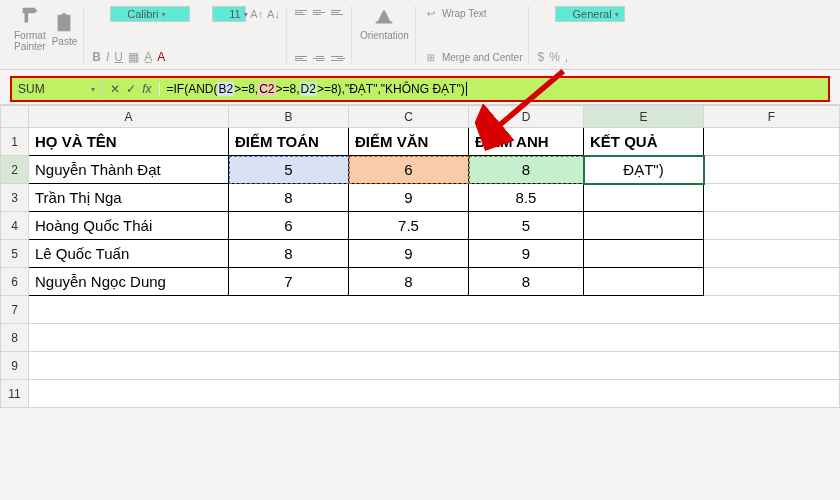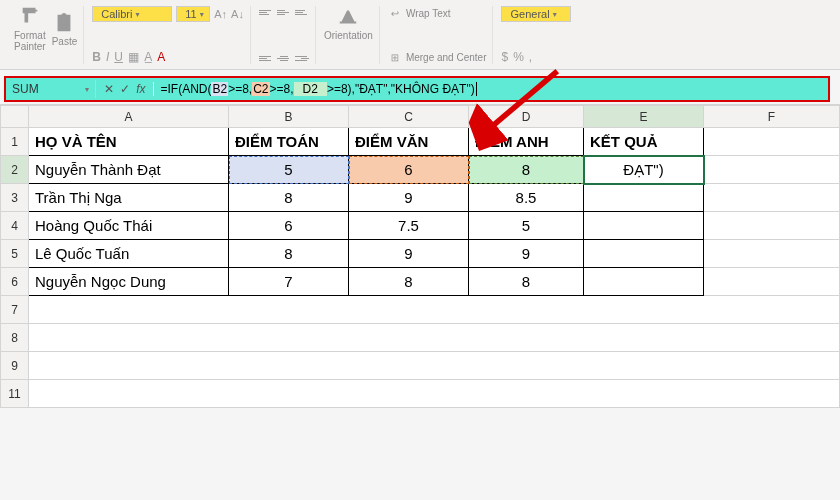--- a/index.html
+++ b/index.html
@@ -6,35 +6,35 @@
   body { background: #f5f5f5; width: 840px; height: 500px; overflow: hidden; font-size: 13px; color: #333; }
   .ribbon { background: #f3f2f1; border-bottom: 1px solid #d4d4d4; height: 70px; display: flex; align-items: flex-start; padding: 6px 8px; gap: 2px; }
   .rgroup { display: flex; flex-direction: column; align-items: flex-end; justify-content: space-between; padding: 0 6px; height: 58px; border-right: 1px solid #e1e1e1; color: #9a9a9a; }
   .rgroup:last-child { border-right: none; gap: 8px; }
   .rgroup .icons { display: flex; gap: 6px; align-items: center; }
   .ricon { width: 18px; height: 18px; display: inline-flex; align-items: center; justify-content: center; color: #9a9a9a; }
   .ricon svg { width: 100%; height: 100%; }
   .bigbtn { display: flex; flex-direction: column; align-items: center; gap: 2px; font-size: 10px; color: #8a8a8a; }
   .bigbtn .ricon { width: 22px; height: 22px; }
   .fontrow { display:flex; gap:4px; align-items:center; }
-  .fontbox, .sizebox { border:1px solid #ccc; background:#fde047; font-size:11px; padding:1px 8px; color:#555; display:inline-flex; align-items:center; gap:3px;}
+  .fontbox, .sizebox { border:1px solid #ccc; background:#5eead4; font-size:11px; padding:1px 16px; color:#555; display:inline-flex; align-items:center; gap:3px;margin-left:18px;}
   .fontbox { width:80px; } .sizebox { width:34px; }
   .caret { font-size:8px; color:#777; }
   .miniicons { display:flex; gap:5px; margin-top:4px; font-size:12px; color:#a0a0a0; }
   .alignrow { display:flex; gap:4px; }
   .alignicon { width:14px; height:12px; border:none; display:flex; flex-direction:column; gap:1px; justify-content:center;}
   .alignicon span { display:block; height:1px; background:#9a9a9a; }
 
-  .formulabar { display:flex; align-items:center; background:#5eead4; border:2px solid #d80000; height:26px; margin:6px 10px 2px 4px; position:relative; }
+  .formulabar { display:flex; align-items:center; background:#bef264; border:2px solid #d80000; height:26px; margin:6px 10px 2px 10px; position:relative; }
   .namebox { width:90px; border-right:1px solid #ccc; padding:2px 6px; font-size:12px; color:#333; display:flex; align-items:center; justify-content:space-between;}
   .fx-btns { display:flex; align-items:center; gap:6px; padding:0 8px; border-right:1px solid #eee; color:#555; font-size:12px;}
   .fx-input { flex:1; padding:2px 6px; font-size:12px; font-family: Consolas, 'Courier New', monospace; color:#000; display:flex; align-items:flex-start; gap:0;}
   .ref-b2 { background:#d9e1f2; padding:0 1px;}
   .ref-c2 { background:#f8cbad; padding:0 1px;}
-  .ref-d2 { background:#c6efce; padding:0 9px;}
+  .ref-d2 { background:#c6efce; padding:0 1px;}
   .cursor { border-left:1px solid #000; height:14px; display:inline-block; margin-left:1px;}
   .arrow { position:absolute; left:460px; top:-4px; transform:rotate(-20deg); pointer-events:none;}
   .arrow svg { width:110px; height:60px; }
 
   .sheet { background:#fff; border-top:1px solid #d4d4d4; }
   table { border-collapse:collapse; table-layout:fixed; width:100%; }
   th.hdr, td.rh { background:#f3f2f1; border:1px solid #d4d4d4; font-size:12px; color:#333; text-align:center; font-weight:normal;}
   th.hdr { height:22px; }
   td.rh { width:28px; height:28px; }
   th.sel, td.rh.sel { background:#d6e8d5; }

